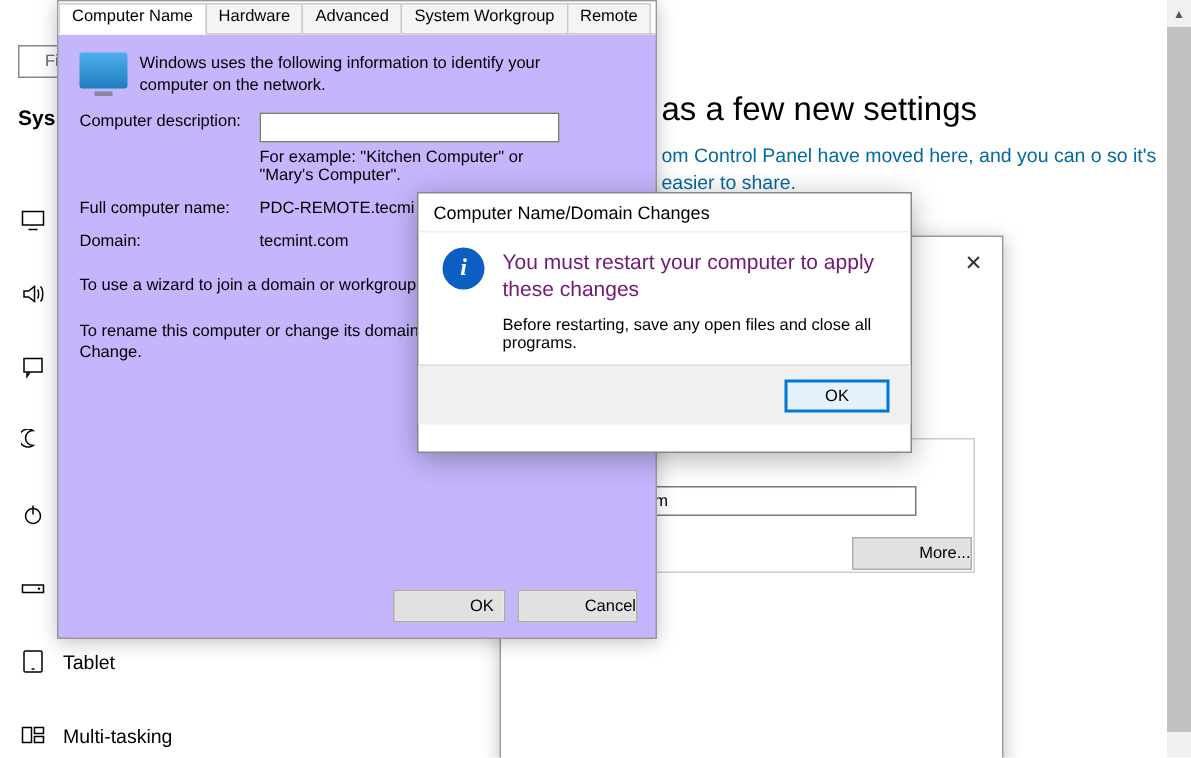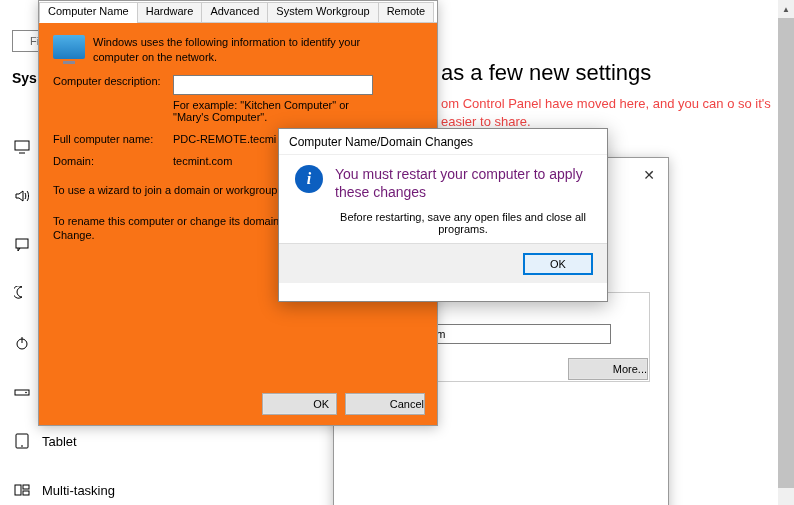--- a/index.html
+++ b/index.html
@@ -7,29 +7,29 @@
 
 
 .sidebar { position: absolute; left: 0; top: 0; width: 194px; height: 505px; border-right: 0; }
 .side-box { position: absolute; left: 12px; top: 30px; width: 28px; height: 22px; border: 1px solid #888; background: #fff; display: flex; align-items: center; padding-left: 17px; font-size: 11px; color: #666; }
 .side-title { position: absolute; left: 12px; top: 70px; font-size: 14px; font-weight: 600; }
 .side-item { position: absolute; left: 14px; display: flex; align-items: center; gap: 12px; font-size: 13px; height: 20px; }
 .side-icon { width: 16px; height: 16px; display: inline-flex; align-items: center; justify-content: center; }
 
 
 .main-heading { position: absolute; left: 441px; top: 60px; font-size: 22px; font-weight: 400; }
-.main-para { position: absolute; left: 441px; top: 95px; width: 340px; font-size: 13px; color: #ef4444; line-height: 1.4; }
+.main-para { position: absolute; left: 441px; top: 95px; width: 340px; font-size: 13px; color: #0369a1; line-height: 1.4; }
 
 
 .scrollbar { position: absolute; right: 0; top: 0; width: 16px; height: 505px; background: #f0f0f0; }
 .scroll-up { position: absolute; top: 0; width: 16px; height: 18px; background: #f0f0f0; display:flex; align-items:center; justify-content:center; color:#555; font-size:8px;}
 .scroll-thumb { position: absolute; top: 18px; width: 16px; height: 470px; background: #c2c2c2; }
 
 
-.sysprop { position: absolute; left: 38px; top: 0; width: 400px; height: 426px; background: #f97316; border: 1px solid #999; box-shadow: 0 2px 12px rgba(0,0,0,.25); }
+.sysprop { position: absolute; left: 38px; top: 0; width: 400px; height: 426px; background: #c4b5fd; border: 1px solid #999; box-shadow: 0 2px 12px rgba(0,0,0,.25); }
 .tabs { display: flex; border-bottom: 1px solid #ccc; height: 22px; background:#fff; }
 .tab { padding: 2px 8px; font-size: 11px; border-right: 1px solid #ddd; cursor: default; position: relative; top:1px; background:#f4f4f4; border:1px solid #ccc; border-bottom:1px solid #ccc; margin-right:-1px;}
 .tab.active { background: #fff; border-bottom:1px solid #fff; }
 .sysprop-body { padding: 12px 14px; }
 .monitor-ico { display:inline-block; width:32px; height:24px; background: linear-gradient(#4eb0e8,#1e7cc1); border-radius:2px; position:relative; margin-right:8px; vertical-align:top;}
 .monitor-ico::after { content:""; position:absolute; bottom:-5px; left:10px; width:12px; height:3px; background:#889; }
 .row { display:flex; margin-top:10px; font-size:11px; }
 .row .lbl { width:120px; }
 .row .val { flex:1; }
 .desc-input { width:200px; height:20px; border:1px solid #7a7a7a; }
@@ -48,21 +48,21 @@
 .text-input { width:230px; height:20px; border:1px solid #7a7a7a; margin-left:18px; margin-top:2px; font-size:11px; padding:2px 4px;}
 .more-btn { position:absolute; right:20px; top:200px; }
 .dc .field-lbl { margin-top:6px; display:block;}
 
 
 .modal { position: absolute; left: 278px; top: 128px; width: 330px; height: 174px; background: #fff; border:1px solid #888; box-shadow:0 4px 18px rgba(0,0,0,.3); z-index:50;}
 .modal-title { padding:6px 10px; font-size:12px; border-bottom:1px solid #eee; height:26px; display:flex; align-items:center;}
 .modal-body { padding:10px 16px 8px 16px; display:flex; gap:12px;}
 .info-circle { width:28px; height:28px; border-radius:50%; background:#0c5fc0; color:#fff; display:flex; align-items:center; justify-content:center; font-weight:bold; font-family:Georgia,serif; font-style:italic; font-size:16px; flex:none;}
 .modal-head { color:#701a75; font-size:14px; line-height:1.3; }
-.modal-msg { font-size:11px; margin-top:10px;text-align:center; }
+.modal-msg { font-size:11px; margin-top:10px; }
 .modal-footer { background:#f0f0f0; border-top:1px solid #ddd; height:40px; display:flex; align-items:center; justify-content:flex-end; padding-right:14px;}
 .ok-primary { min-width:70px; height:22px; border:2px solid #0078d7; background:#e5f1fb; font-size:11px;}
 
 svg { display:block; }
 </style>
 </head>
 <body>
 
 <div class="sidebar">
   <div class="side-box">Fi</div>

